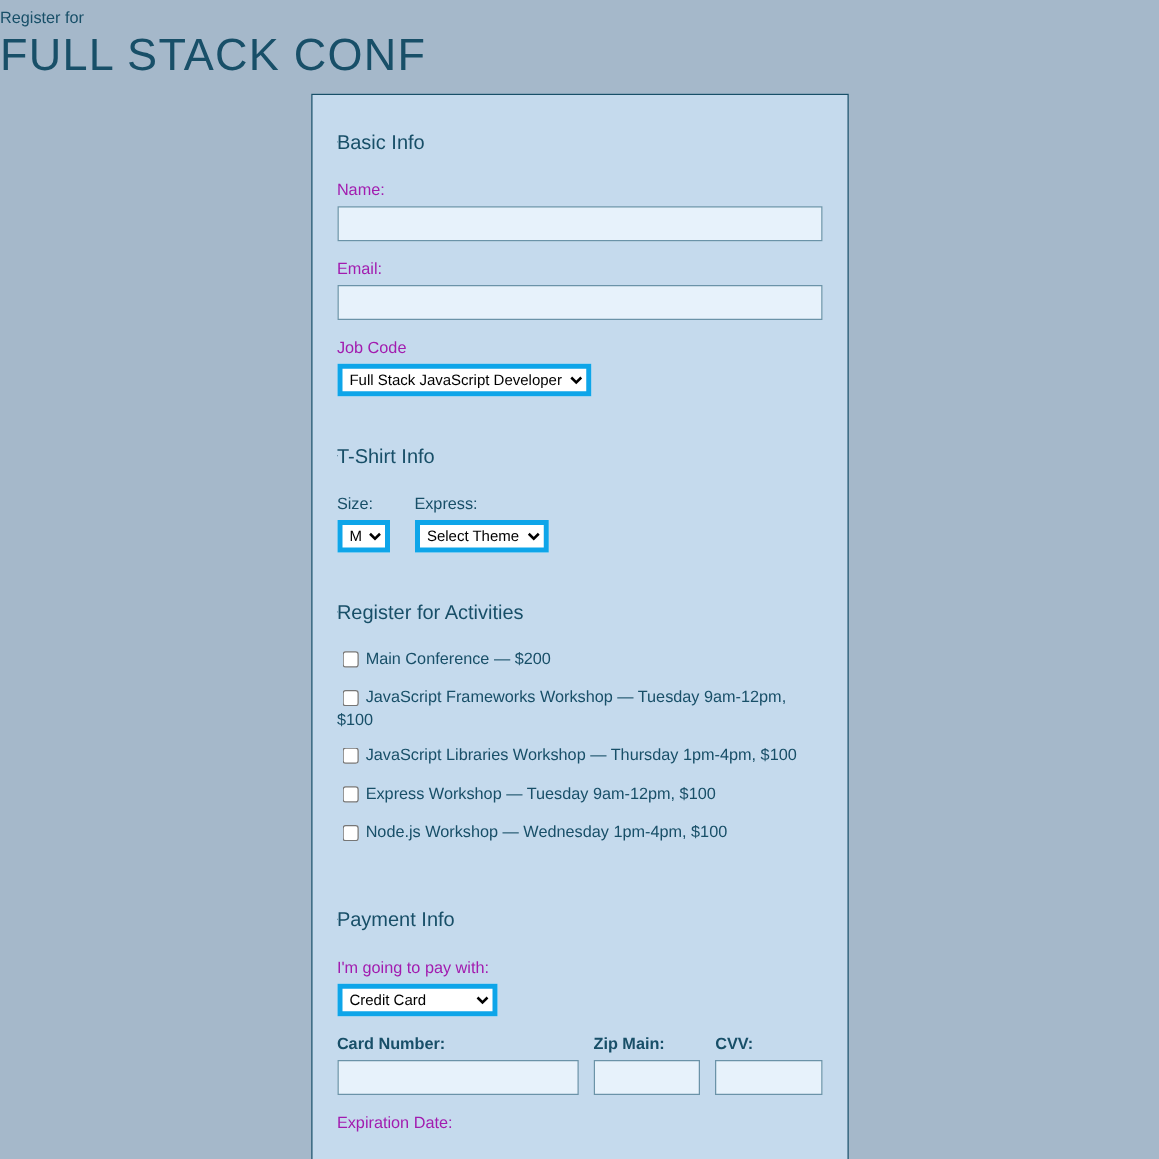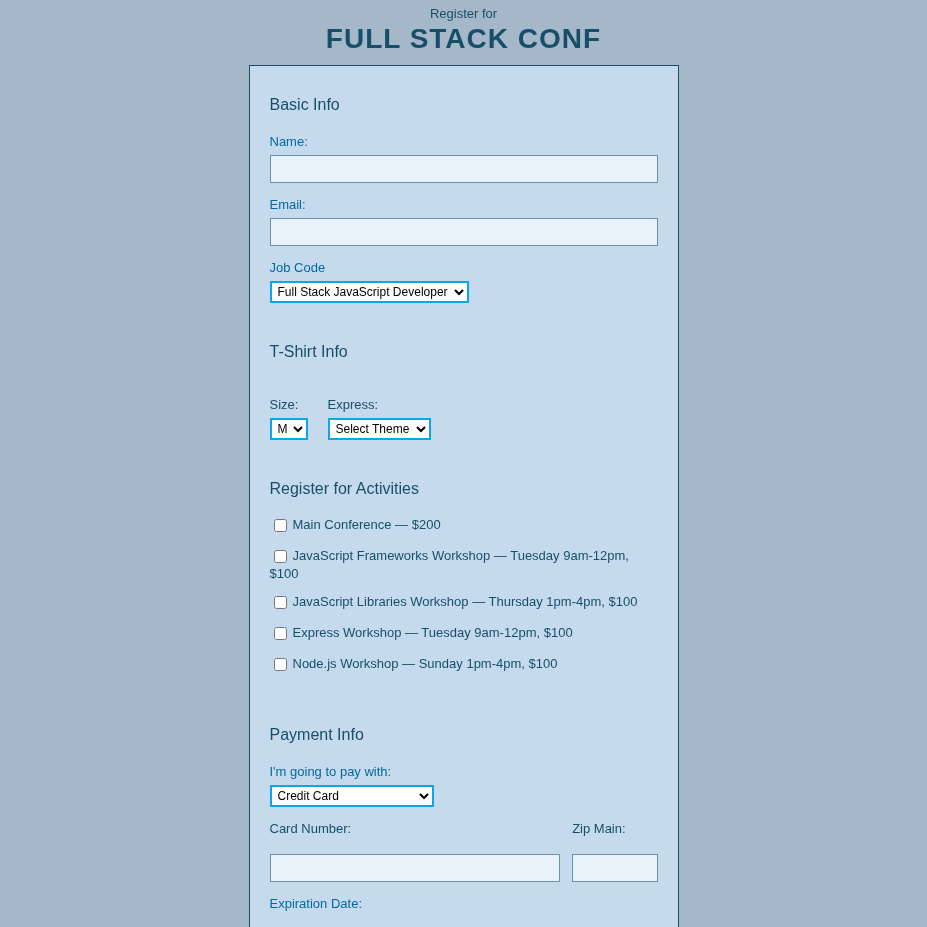--- a/index.html
+++ b/index.html
@@ -9,31 +9,31 @@
     background: #a5b8ca;
     font-family: Arial, Helvetica, sans-serif;
     color: #184f68;
   }
   .page {
     width: 927px;
     margin: 0 auto;
     padding-top: 6px;
   }
   .header {
-    text-align: center;
+    text-align: left;
     margin-bottom: 10px;
   }
   .header .small {
     font-size: 13px;
     color: #184f68;
     margin-bottom: 2px;
   }
   .header .big {
-    font-size: 28px;
-    font-weight: bold;
+    font-size: 36px;
+    font-weight: normal;
     letter-spacing: 1px;
     color: #184f68;
   }
   .form-card {
     width: 430px;
     margin: 0 auto;
     background: #c5daed;
     border: 1px solid #184f68;
     padding: 20px 20px 30px 20px;
   }
@@ -47,42 +47,42 @@
   legend {
     font-size: 16px;
     font-weight: normal;
     color: #184f68;
     padding: 10px 0 6px 0;
     width: 100%;
   }
   label.field-label {
     display: block;
     font-size: 13px;
-    color: #0369a1;
+    color: #a21caf;
     margin-top: 14px;
     margin-bottom: 6px;
   }
   input[type="text"] {
     width: 100%;
     height: 28px;
     border: 1px solid #6b93a8;
     background: #e7f2fb;
     padding: 2px 6px;
     font-size: 13px;
   }
   select {
-    border: 2px solid #0ea5e9;
+    border: 4px solid #0ea5e9;
     background: #fff;
     font-size: 12px;
     padding: 1px 2px;
   }
   .inline-group {
     display: flex;
     gap: 20px;
-    margin-top: 30px;
+    margin-top: 14px;
   }
   .inline-group .col label {
     display: block;
     font-size: 13px;
     margin-bottom: 6px;
   }
   .activities label {
     display: block;
     font-size: 13px;
     color: #184f68;
@@ -97,21 +97,22 @@
     gap: 12px;
     margin-top: 14px;
   }
   .payment-row .pcol { flex: 0 0 auto; }
   .payment-row .pcol.card { flex: 1 1 50%; }
   .payment-row .pcol.zip { flex: 0 0 22%; }
   .payment-row .pcol.cvv { flex: 0 0 22%; }
   .payment-row label {
     display:block;
     font-size:13px;
-    margin-bottom:18px;
+    margin-bottom:6px;
+    font-weight:bold;
   }
 </style>
 </head>
 <body>
 
 <div class="page">
   <div class="header">
     <div class="small">Register for</div>
     <div class="big">FULL STACK CONF</div>
   </div>
@@ -151,39 +152,43 @@
       </div>
     </fieldset>
 
     <fieldset>
       <legend>Register for Activities</legend>
       <div class="activities">
         <label><input type="checkbox" style=""><span>Main Conference — $200</span></label>
         <label><input type="checkbox" style=""><span>JavaScript Frameworks Workshop — Tuesday 9am-12pm, $100</span></label>
         <label><input type="checkbox" style=""><span>JavaScript Libraries Workshop — Thursday 1pm-4pm, $100</span></label>
         <label><input type="checkbox" style=""><span>Express Workshop — Tuesday 9am-12pm, $100</span></label>
-        <label><input type="checkbox" style=""><span>Node.js Workshop — Sunday 1pm-4pm, $100</span></label>
+        <label><input type="checkbox" style=""><span>Node.js Workshop — Wednesday 1pm-4pm, $100</span></label>
       </div>
     </fieldset>
 
     <fieldset>
       <legend>Payment Info</legend>
 
       <label class="field-label">I'm going to pay with:</label>
-      <select style="width:164px;">
+      <select style="width:128px;">
         <option>Credit Card</option>
       </select>
 
       <div class="payment-row">
         <div class="pcol card">
           <label>Card Number:</label>
           <input type="text" value="" style="">
         </div>
         <div class="pcol zip">
           <label>Zip Main:</label>
+          <input type="text" value="" style="">
+        </div>
+        <div class="pcol cvv">
+          <label>CVV:</label>
           <input type="text" value="" style="">
         </div>
       </div>
 
       <label class="field-label">Expiration Date:</label>
       
 
       
       
     </fieldset>

